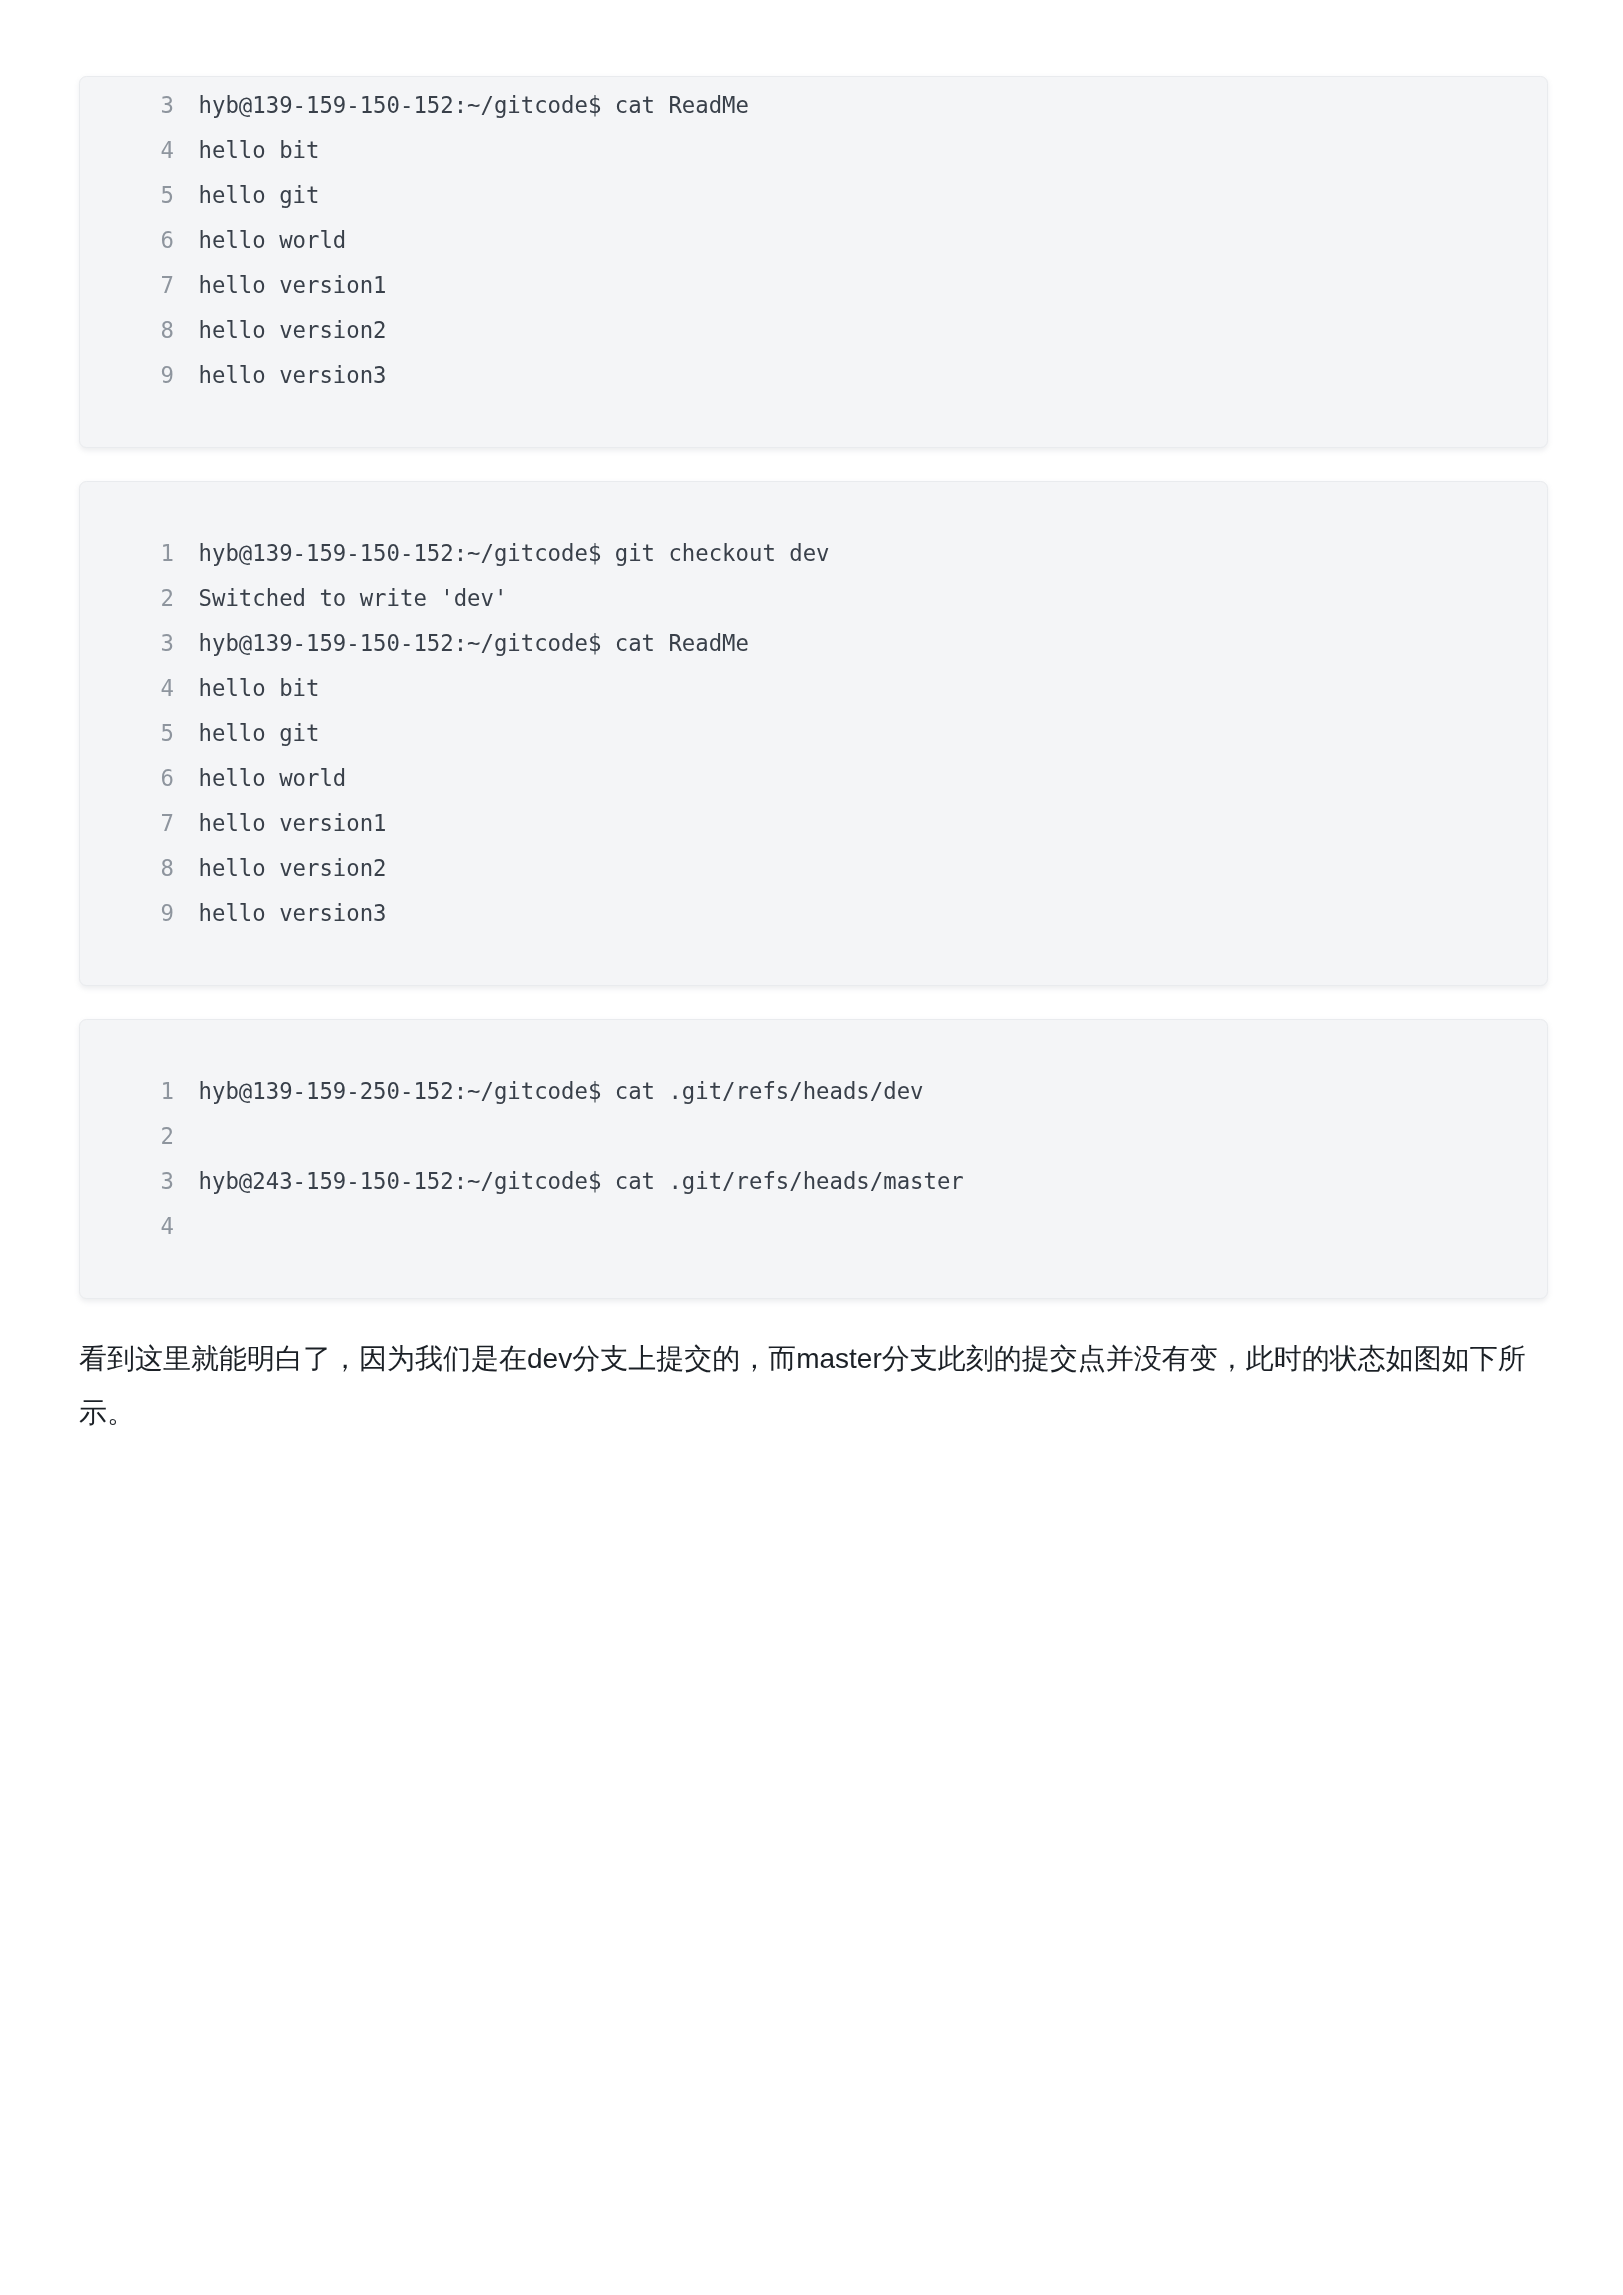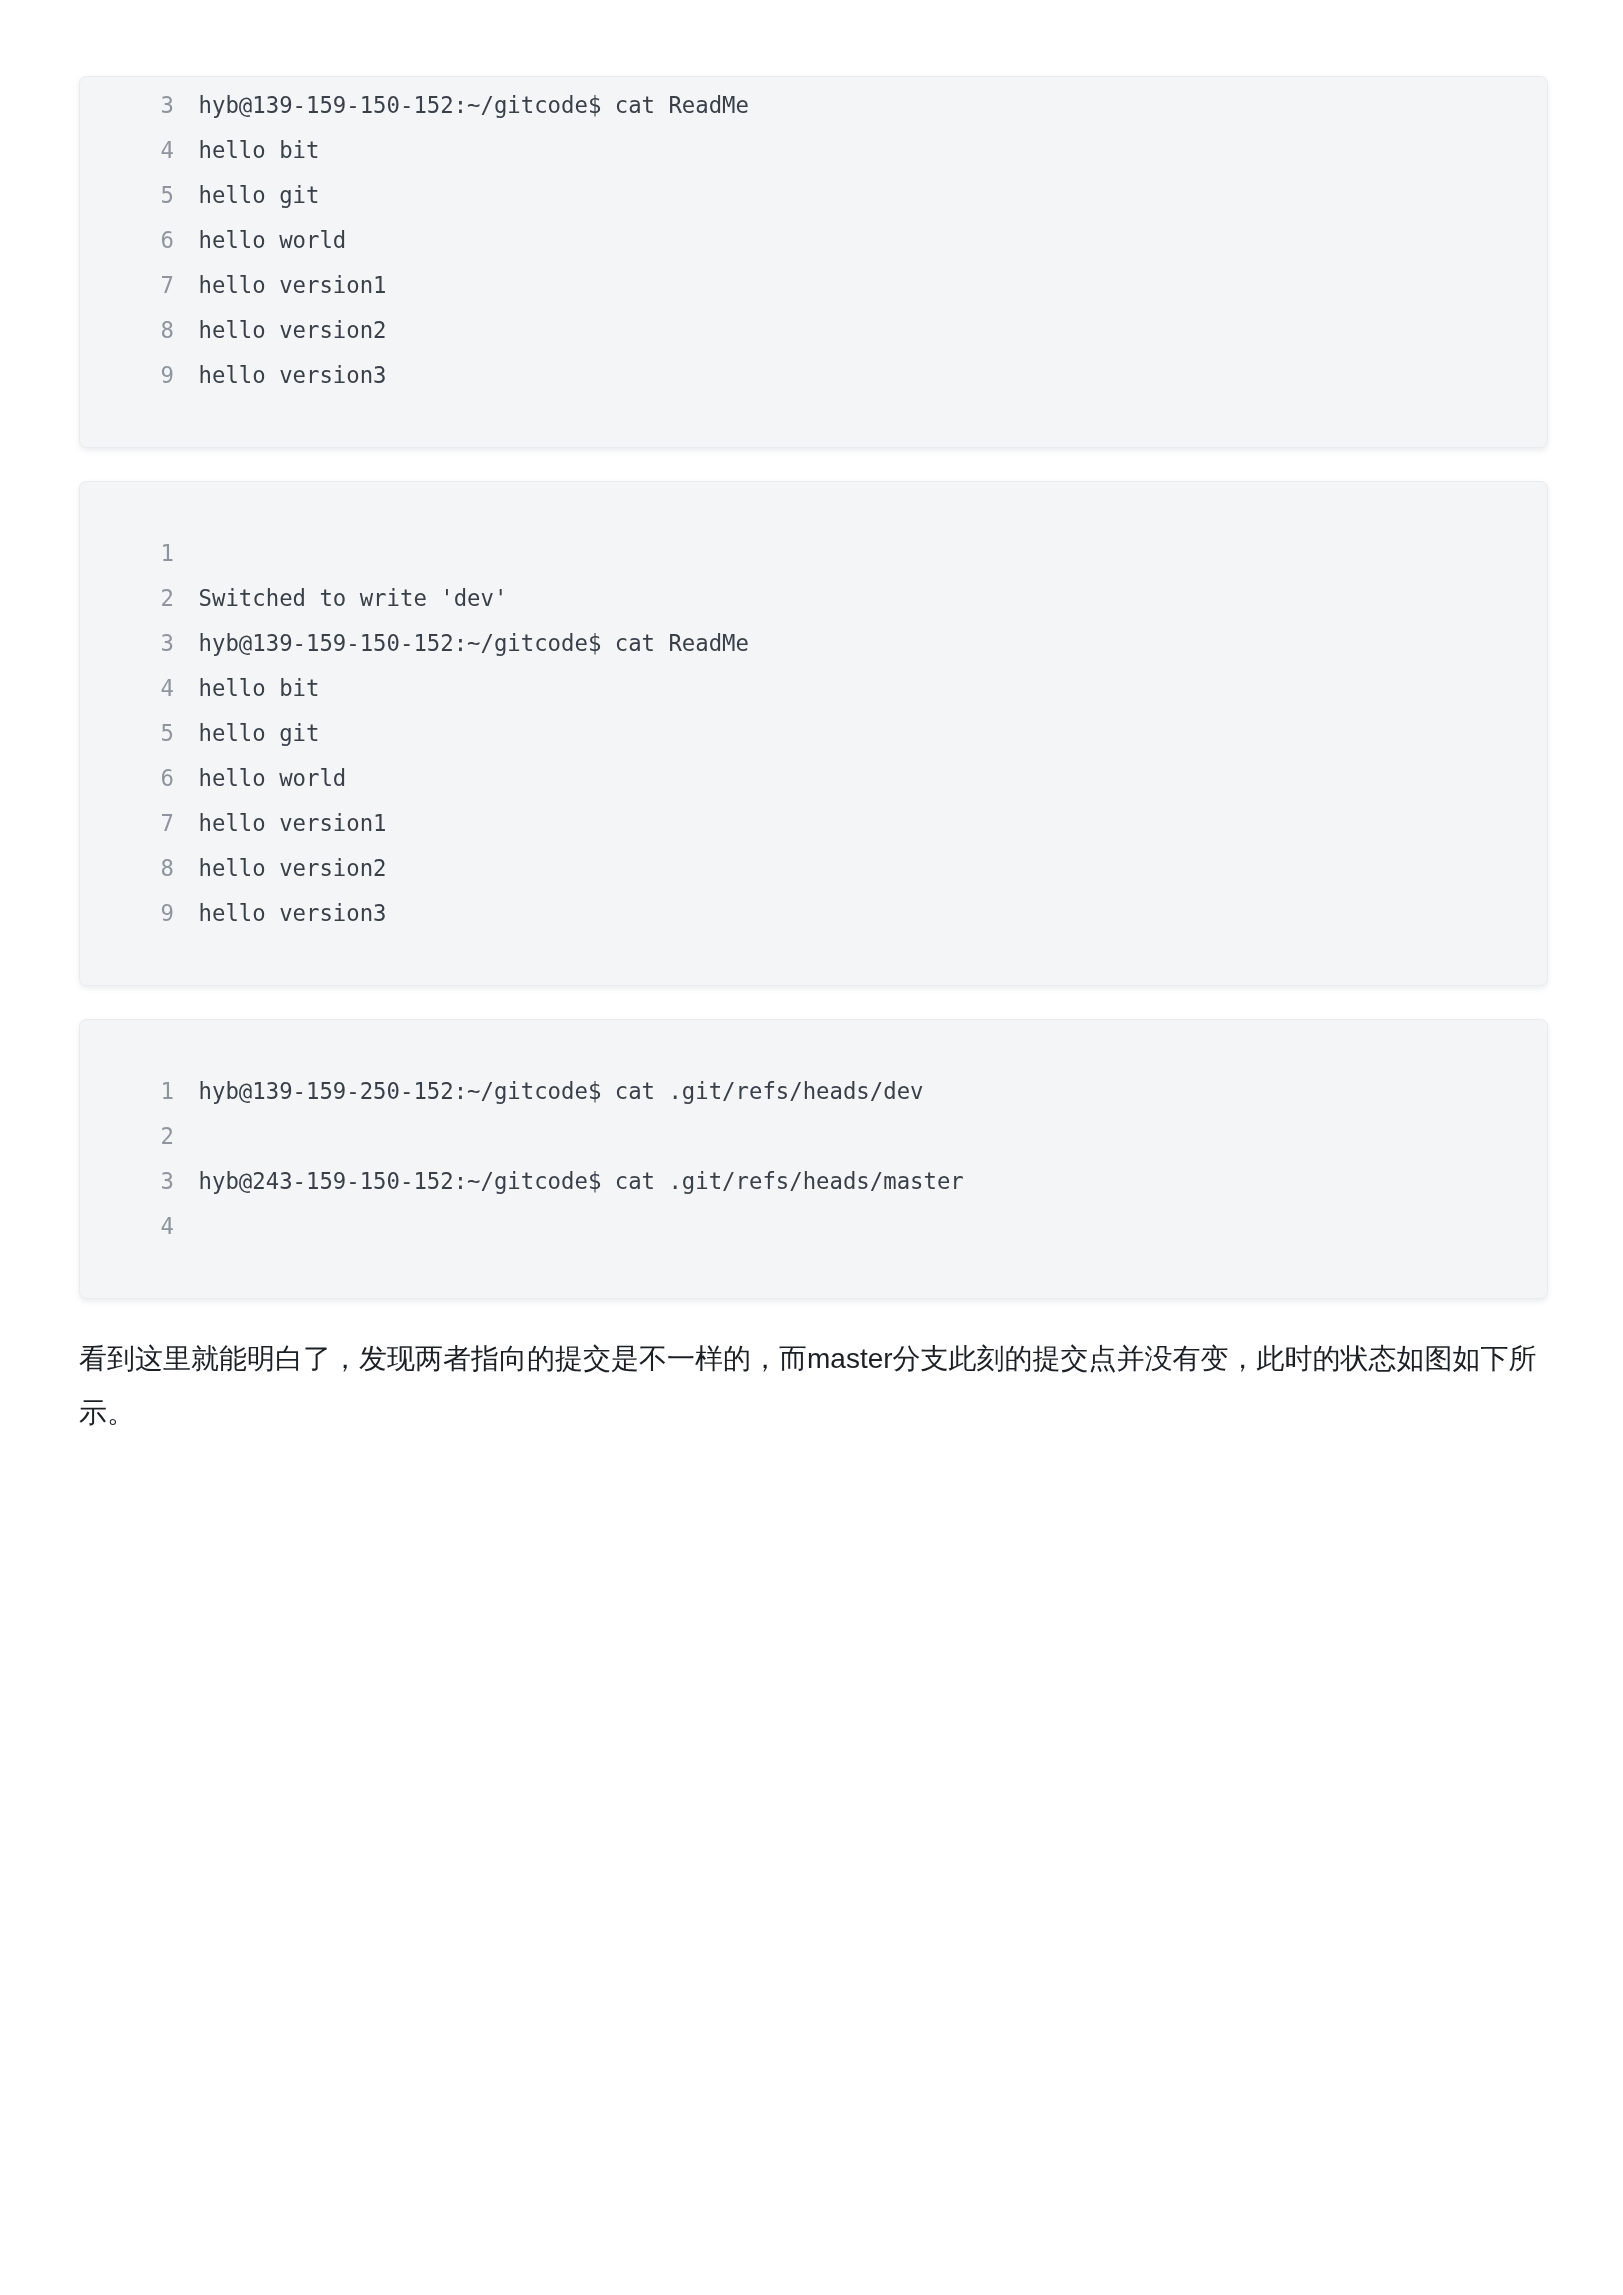--- a/index.html
+++ b/index.html
@@ -86,20 +86,21 @@
       <span class="line-num">9</span>
       <span class="code-text">hello version3</span>
     </div>
     </div>
 
 
   <div class="code-block block-gap">
 
   <div class="code-line">
       <span class="line-num">1</span>
+      <span class="code-text">hyb@139-159-150-152:~/gitcode$ git checkout dev</span>
     </div>
       <div class="code-line">
       <span class="line-num">2</span>
       <span class="code-text">Switched to write 'dev'</span>
     </div>
       <div class="code-line">
       <span class="line-num">3</span>
       <span class="code-text">hyb@139-159-150-152:~/gitcode$ cat ReadMe</span>
     </div>
       <div class="code-line">
@@ -140,16 +141,16 @@
     </div>
       <div class="code-line">
       <span class="line-num">3</span>
       <span class="code-text">hyb@243-159-150-152:~/gitcode$ cat .git/refs/heads/master</span>
     </div>
       <div class="code-line">
       <span class="line-num">4</span>
     </div>
     </div>
 
-  <p class="paragraph">看到这里就能明白了，发现两者指向的提交是不一样的，而master分支此刻的提交点并没有变，此时的状态如图如下所示。</p>
+  <p class="paragraph">看到这里就能明白了，因为我们是在dev分支上提交的，而master分支此刻的提交点并没有变，此时的状态如图如下所示。</p>
 
 </div>
 
 
 </body></html>

